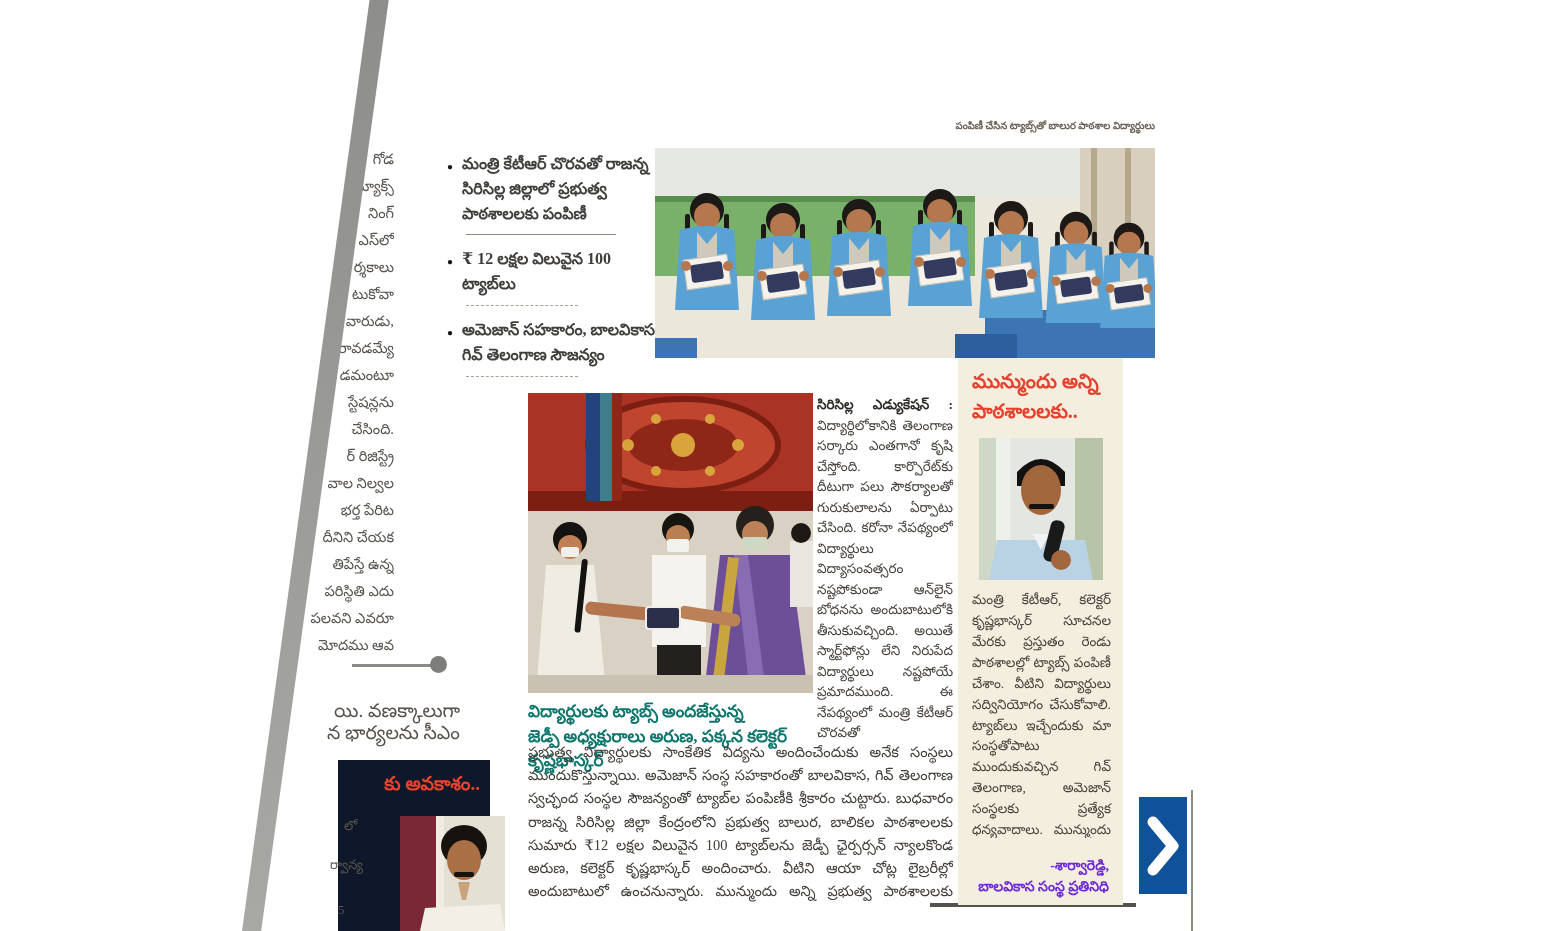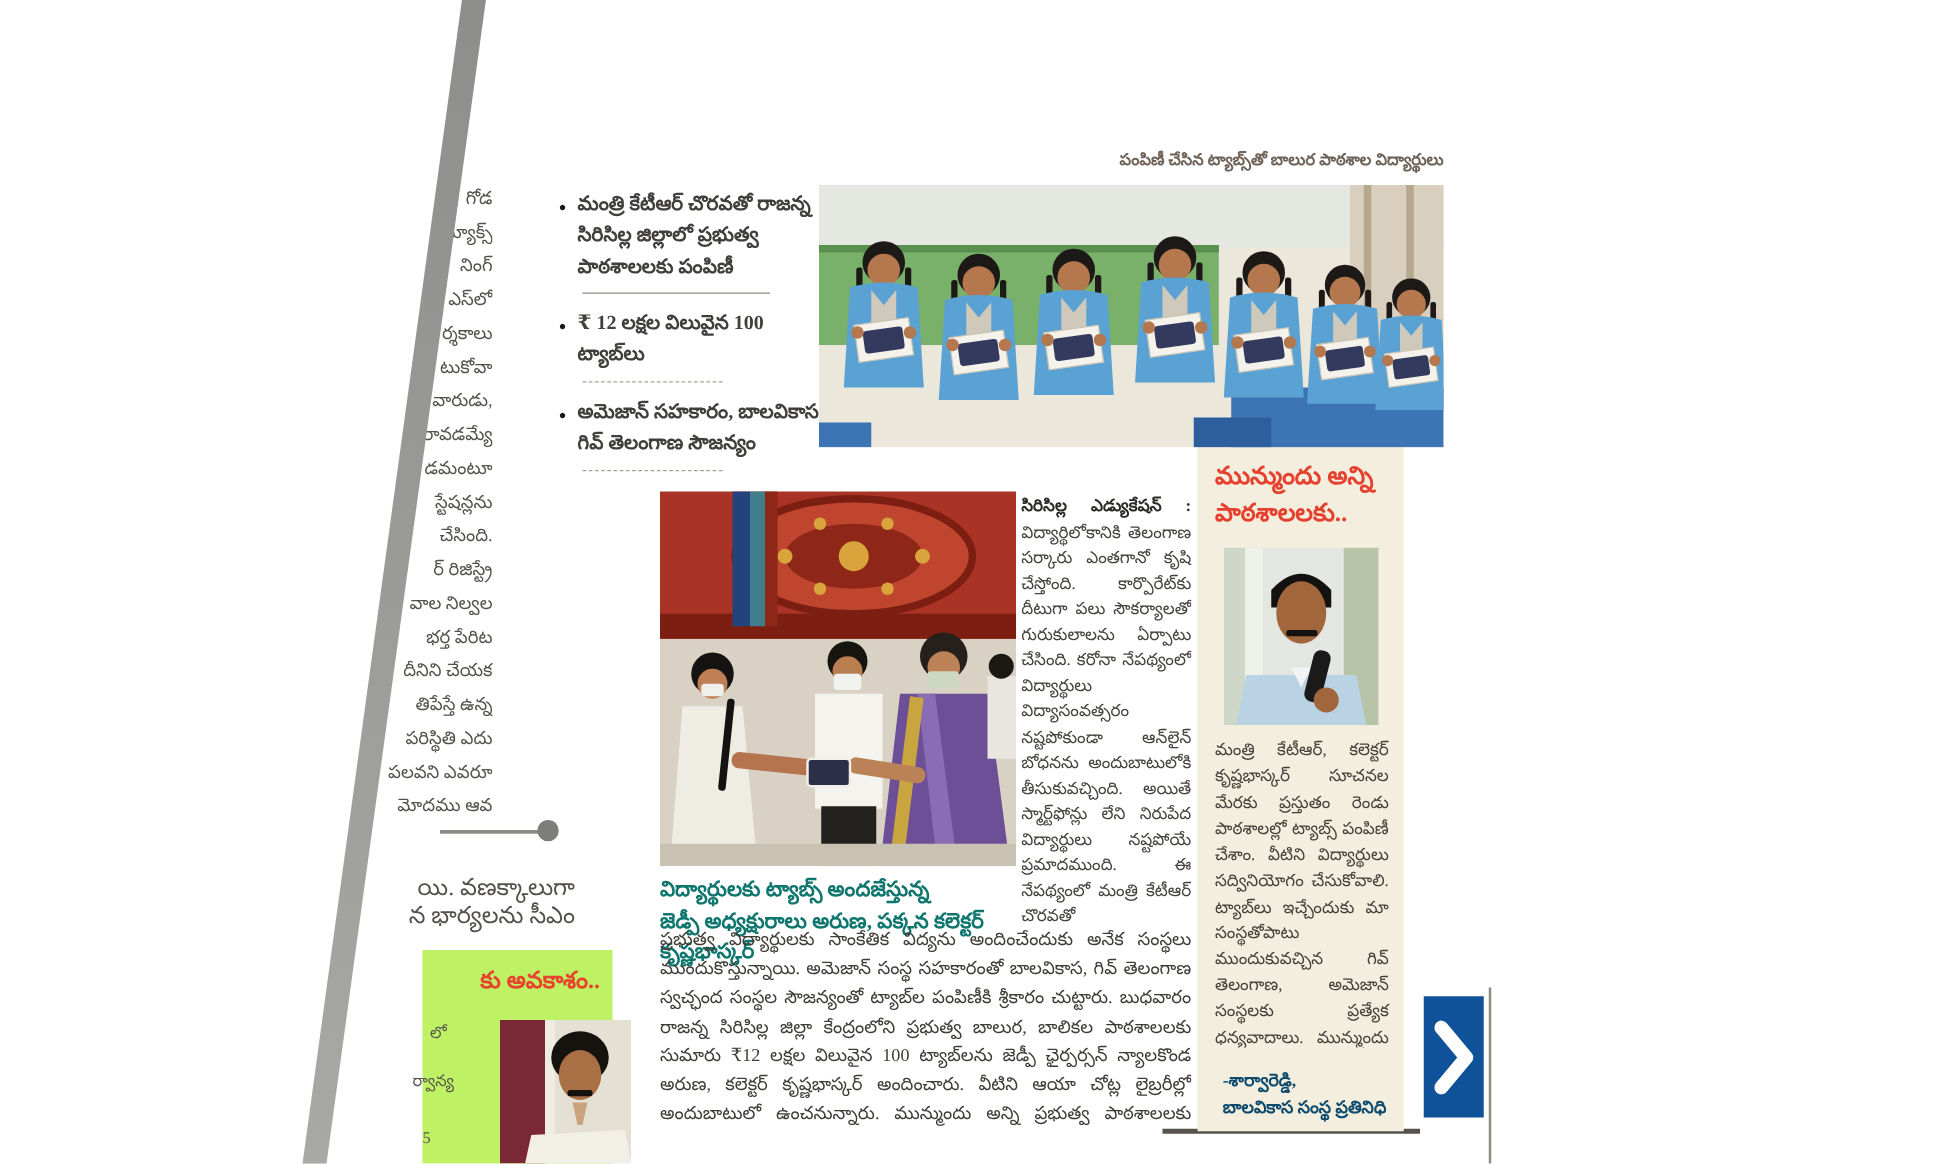--- a/index.html
+++ b/index.html
@@ -9,35 +9,35 @@
   }
   .abs{position:absolute;}
 
   
   .left-frags{left:298px;top:146px;width:96px;text-align:right;
     font-size:14.5px;line-height:27px;color:#55524c;overflow:hidden;height:515px;}
   .left-divider{left:352px;top:664px;width:82px;height:3px;background:#8a8a86;}
   .left-dot{left:430px;top:656px;width:17px;height:17px;border-radius:50%;background:#7d7d7a;}
   .left-partials{left:312px;top:700px;width:148px;text-align:right;
     font-size:19px;line-height:22px;color:#55514a;}
-  .left-cream{left:338px;top:760px;width:152px;height:171px;background:#bef264;}
+  .left-cream{left:338px;top:760px;width:152px;height:171px;background:#0f172a;}
   .left-red{padding:13px 10px 0 0;text-align:right;font-size:19px;font-weight:bold;color:#e8432e;}
   .tiny-frag{font-size:13px;color:#5a564e;}
   .lp-photo{left:400px;top:816px;width:105px;height:115px;overflow:hidden;}
 
   
   .fold{left:372px;top:-18px;width:19px;height:990px;
     background:linear-gradient(to bottom,#8d8d8b,#a9a9a6);
     transform:rotate(7.8deg);transform-origin:top left;}
 
   
   .headline{left:450px;top:26px;width:706px;font-size:58px;font-weight:bold;
     color:#101010;white-space:nowrap;overflow:hidden;letter-spacing:1px;}
   .top-caption{left:650px;top:120px;width:505px;text-align:right;
-    font-size:13px;font-weight:bold;color:#6f6257;}
+    font-size:10px;font-weight:bold;color:#6f6257;}
   .bullets{left:447px;top:152px;width:218px;}
   .bullet{display:flex;gap:9px;font-size:16px;font-weight:bold;
     color:#403f3c;line-height:1.55;}
   .bullet .dot{font-size:10px;margin-top:7px;color:#161616;}
   .rule-solid{width:150px;border-top:1.5px solid #8f887c;margin:8px 0 12px 19px;}
   .rule-dash{width:112px;border-top:1.5px dashed #a9a194;margin:8px 0 12px 19px;}
   .photo-top{left:655px;top:148px;width:500px;height:210px;overflow:hidden;z-index:2;}
   .photo-mid{left:528px;top:393px;width:285px;height:300px;overflow:hidden;}
   .cap2{left:528px;top:700px;width:302px;font-size:17px;font-weight:bold;
     color:#0f766e;line-height:1.45;}
@@ -47,22 +47,22 @@
   .wide-para{left:528px;top:741px;width:425px;height:162px;overflow:hidden;
     font-size:14.5px;color:#3f3b35;line-height:1.6;text-align:justify;}
 
   
   .sidebar{left:958px;top:350px;width:165px;height:555px;background:#f3eedd;z-index:1;}
   .sb-head{padding:16px 12px 4px 14px;font-size:20px;font-weight:bold;
     color:#e6402e;line-height:1.5;}
   .sb-photo{margin:8px auto 6px;width:124px;height:142px;overflow:hidden;}
   .sb-text{padding:4px 12px 0 14px;font-size:13.5px;color:#45403a;
     line-height:1.55;max-height:248px;overflow:hidden;text-align:justify;}
-  .sb-attr{position:absolute;right:14px;bottom:8px;
-    font-size:14px;font-weight:bold;color:#0c4a6e;line-height:1.5;}
+  .sb-attr{position:absolute;right:14px;bottom:8px;text-align:right;
+    font-size:14px;font-weight:bold;color:#6d28d9;line-height:1.5;}
   .sb-rule{left:930px;top:903px;width:206px;height:4px;background:#55534c;}
 
   
   .next-btn{left:1139px;top:797px;width:48px;height:97px;background:#10529a;
     display:flex;align-items:center;justify-content:center;cursor:pointer;}
   .page-edge{left:1191px;top:790px;width:2px;height:141px;background:#8f8c80;}
 </style>
 </head>
 <body>
 

